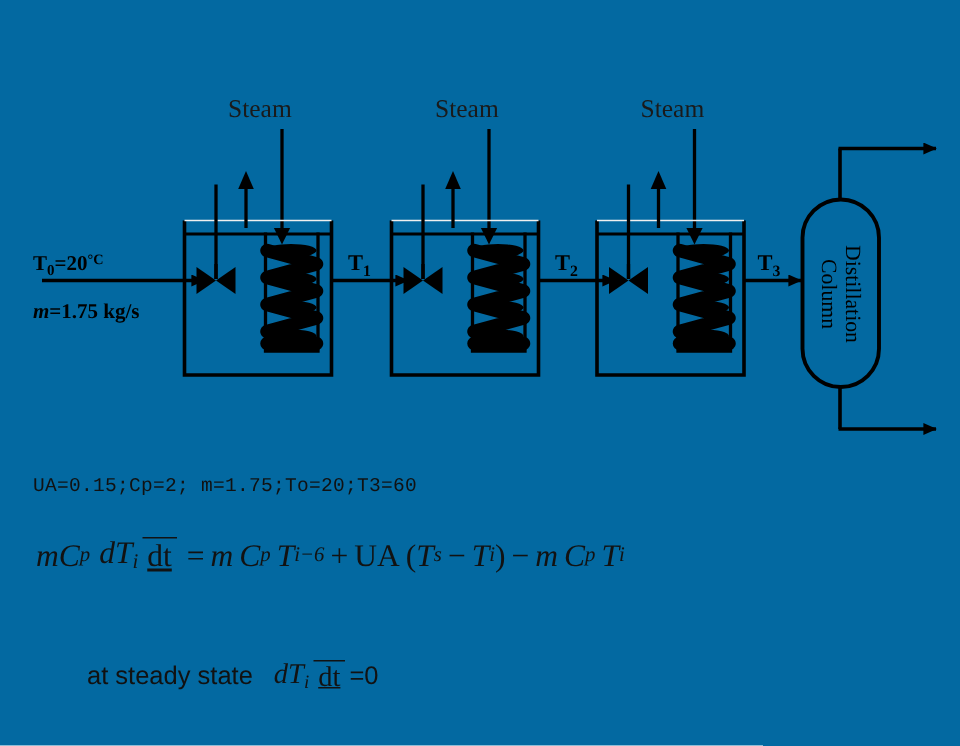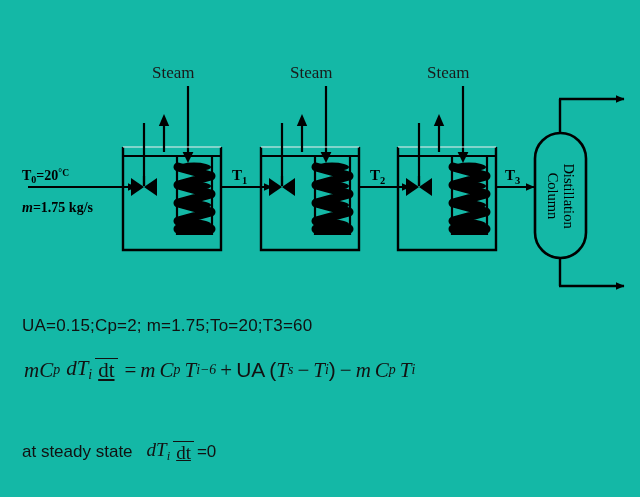--- a/index.html
+++ b/index.html
@@ -4,43 +4,43 @@
 <style>
   html, body {
     margin: 0;
     padding: 0;
     background: #ffffff;
   }
   #page {
     position: relative;
     width: 640px;
     height: 497px;
-    background: #14b8a6;
+    background: #0369a1;
     overflow: hidden;
     font-family: "Liberation Sans", sans-serif;
     color: #000000;
   }
   #diagram {
     position: absolute;
     left: 0;
     top: 0;
     width: 640px;
     height: 300px;
   }
   .eq-block {
     position: absolute;
     left: 0;
     width: 640px;
   }
   #params-line {
     top: 316px;
     left: 22px;
     width: 600px;
-    font-family: Liberation Sans, sans-serif;
-    font-size: 17px;
+    font-family: Liberation Mono, monospace;
+    font-size: 13px;
     letter-spacing: 0.2px;
     color: #111111;
     white-space: nowrap;
   }
   #main-equation {
     top: 356px;
     left: 24px;
     width: 600px;
     font-family: "Liberation Serif", serif;
     font-size: 21px;
@@ -59,21 +59,21 @@
   .mathrow {
     display: inline-flex;
     align-items: center;
     vertical-align: middle;
   }
   .mi {
     font-family: "Liberation Serif", serif;
     font-style: italic;
   }
   .mup {
-    font-family: Liberation Sans, sans-serif;
+    font-family: Liberation Serif, serif;
     font-style: normal;
   }
   .sub {
     font-size: 0.66em;
     vertical-align: -0.28em;
     font-family: "Liberation Serif", serif;
     font-style: italic;
   }
   .frac {
     display: inline-flex;
@@ -98,20 +98,21 @@
   .op {
     margin: 0 4px;
     font-family: "Liberation Serif", serif;
     font-style: normal;
   }
   .gap { display: inline-block; width: 4px; }
   .steady-label {
     display: inline-block;
     vertical-align: middle;
     margin-right: 8px;
+    margin-left: 36px;
   }
   .steady-frac {
     font-size: 19px;
     color: #121212;
   }
   .steady-zero {
     display: inline-block;
     vertical-align: middle;
     font-family: "Liberation Sans", sans-serif;
     font-size: 17px;

